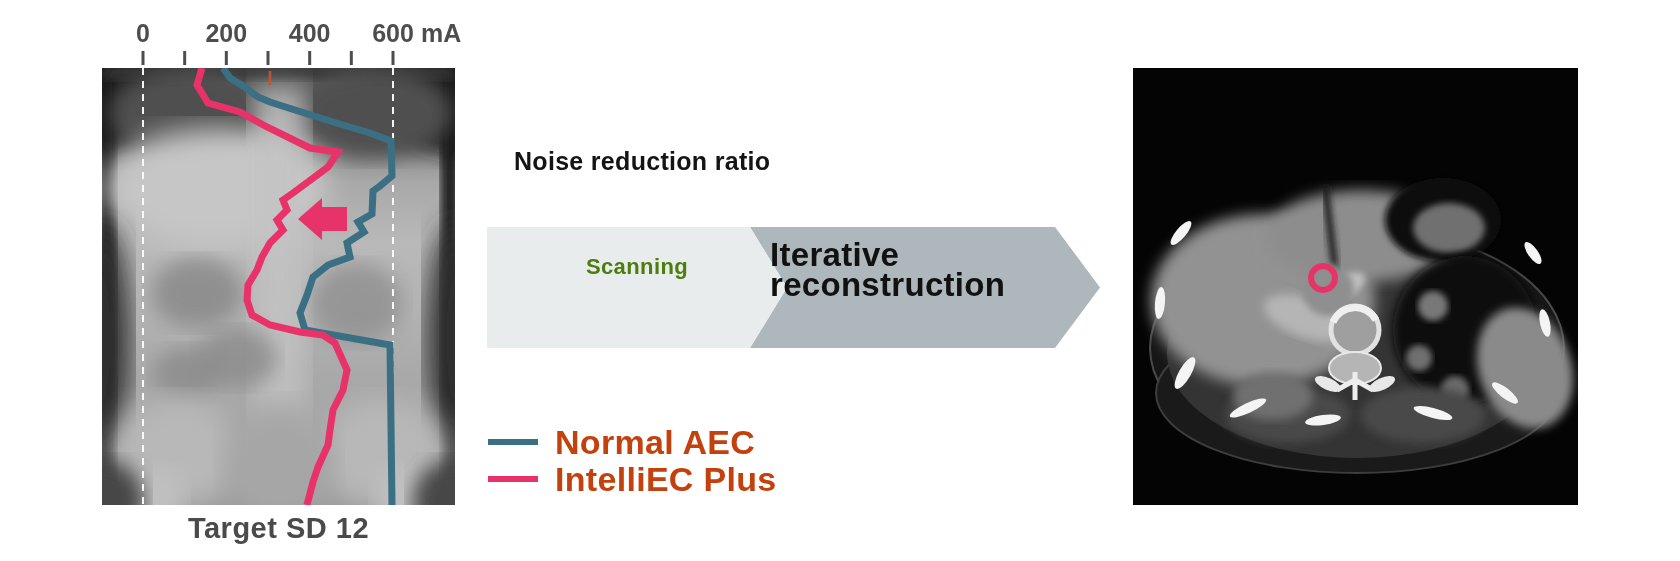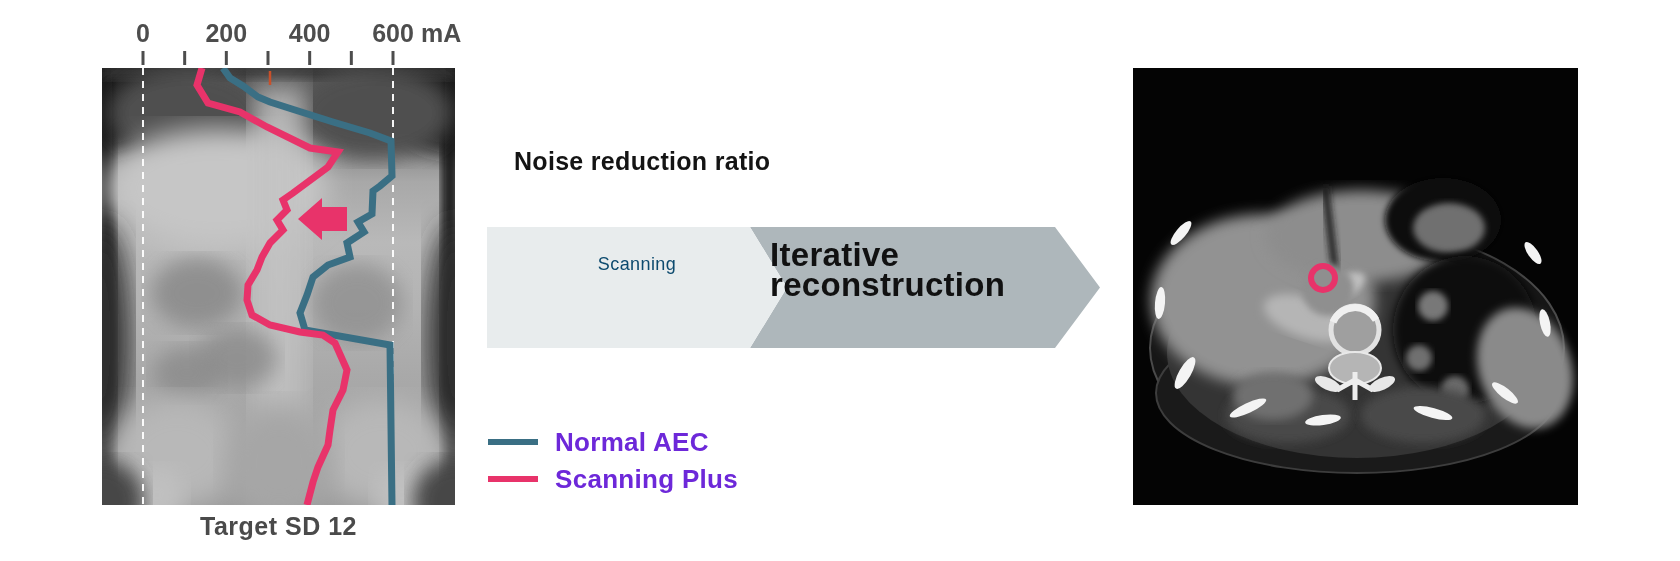--- a/index.html
+++ b/index.html
@@ -10,46 +10,46 @@
     font-family:"Liberation Sans", sans-serif;
     overflow:hidden;
   }
   .abs { position:absolute; }
 
   
   #left-svg { left:85px; top:10px; }
   .scout-caption {
     left:102px; top:512px; width:353px;
     text-align:center;
-    font-size:25px; font-weight:bold; color:#4a4a4a;
+    font-size:29px; font-weight:bold; color:#4a4a4a;
     letter-spacing:0.5px;
   }
 
   
   .mid-title {
     left:514px; top:146px;
     font-size:25px; font-weight:bold; line-height:31px;
     color:#141414; letter-spacing:0.3px;
   }
   #flow-svg { left:487px; top:227px; }
   .flow-label-1 {
     left:487px; top:254px; width:300px;
     text-align:center;
-    font-size:18px; font-weight:normal; color:#0c4a6e;
+    font-size:22px; font-weight:bold; color:#4d7c0f;
     letter-spacing:0.4px;
   }
   .flow-label-2 {
     left:770px; top:240px; width:215px;
     font-size:33px; font-weight:bold; line-height:30px; color:#111;
     letter-spacing:0.3px;
   }
   .legend { left:488px; top:427px; }
   .legend-row { display:flex; align-items:center; height:30px; margin-bottom:7px; }
   .legend-swatch { width:50px; height:6px; margin-right:17px; }
-  .legend-label { font-size:26px; font-weight:bold; color:#6d28d9; letter-spacing:0.3px; }
+  .legend-label { font-size:34px; font-weight:bold; color:#c2410c; letter-spacing:0.3px; }
 
   
   #ct-svg { left:1133px; top:68px; }
 </style>
 </head>
 <body>
 
 <svg id="left-svg" class="abs" width="380" height="540" viewBox="0 0 380 540">
   <defs>
     <linearGradient id="scoutV" x1="0" y1="0" x2="0" y2="1">
@@ -151,21 +151,21 @@
 <div class="abs flow-label-1">Scanning</div>
 <div class="abs flow-label-2">Iterative reconstruction</div>
 
 <div class="abs legend">
   <div class="legend-row">
     <div class="legend-swatch" style="background: rgb(58, 111, 132);"></div>
     <div class="legend-label">Normal AEC</div>
   </div>
   <div class="legend-row">
     <div class="legend-swatch" style="background: rgb(232, 51, 106);"></div>
-    <div class="legend-label">Scanning Plus</div>
+    <div class="legend-label">IntelliEC Plus</div>
   </div>
 </div>
 
 <svg id="ct-svg" class="abs" width="445" height="437" viewBox="0 0 445 437">
   <defs>
     <filter id="cb3">
         <feGaussianBlur stdDeviation="3"></feGaussianBlur>
       </filter>
     <filter id="cb5">
         <feGaussianBlur stdDeviation="5"></feGaussianBlur>

